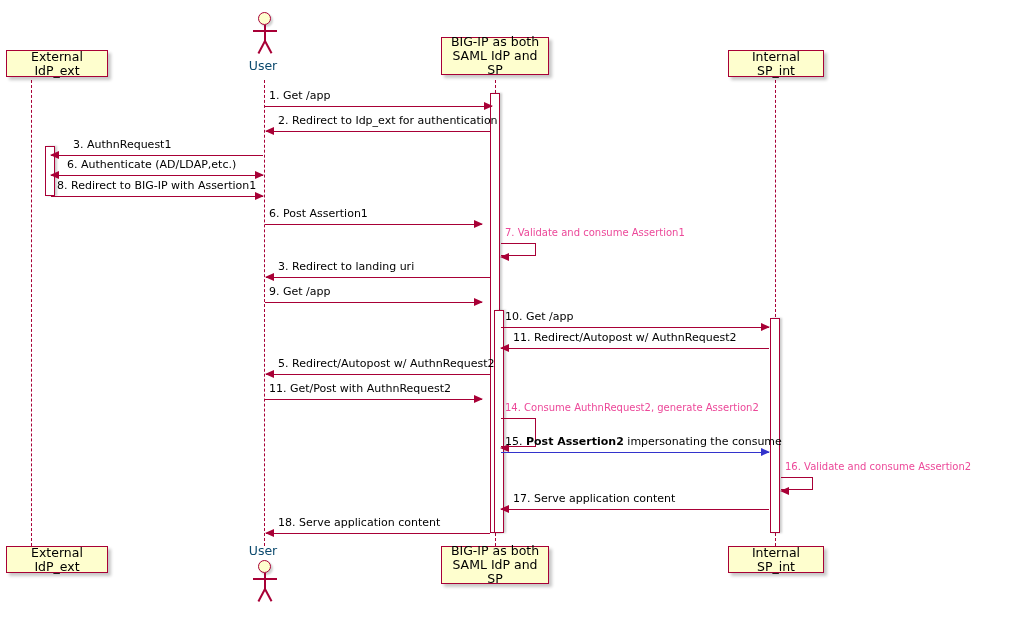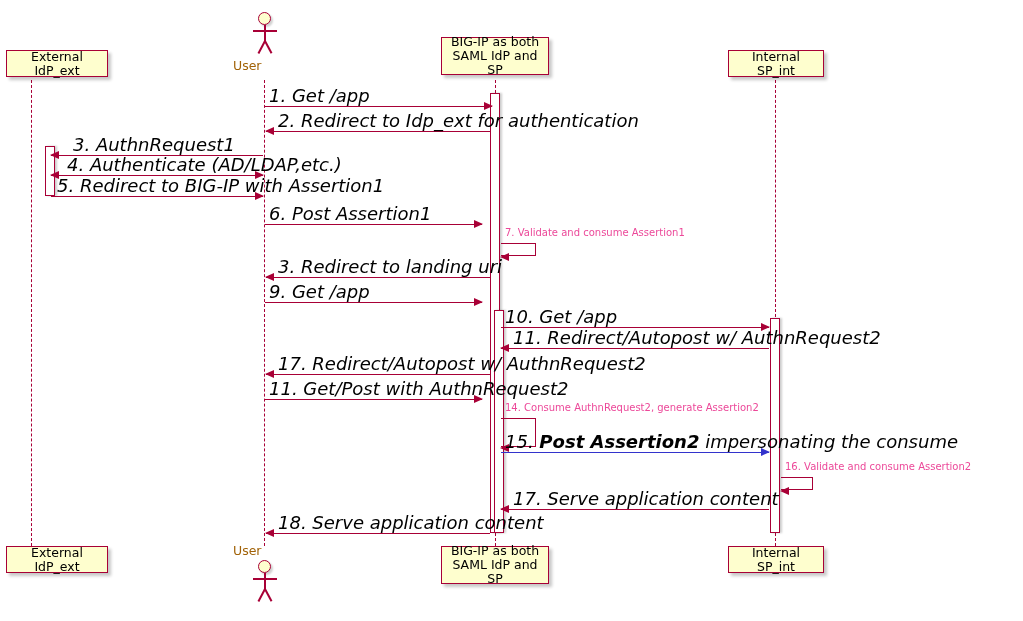--- a/index.html
+++ b/index.html
@@ -48,21 +48,21 @@
     width:24px;height:1.8px;background:#A80036;
   }
   .actor .legL,.actor .legR{
     position:absolute;top:29px;width:1.8px;height:14px;background:#A80036;
     transform-origin:top center;
   }
   .actor .legL{left:13px;transform:rotate(28deg);}
   .actor .legR{left:13px;transform:rotate(-28deg);}
   .actor .alabel{
     position:absolute;top:46px;left:-18px;width:60px;
-    font-size:12.5px;color:#a16207;
+    text-align:center;font-size:12.5px;color:#0c4a6e;
   }
   .actor.bottom .alabel{top:-17px;}
 
   
   .lifeline{
     position:absolute;width:0;
     border-left:1.3px dashed #A80036;
   }
 
   
@@ -88,25 +88,24 @@
     border-top:4.5px solid transparent;
     border-bottom:4.5px solid transparent;
   }
   .msg .head-r{right:-1px;border-left:9px solid #A80036;}
   .msg .head-l{left:-1px;border-right:9px solid #A80036;}
   .msg.blue .head-r{border-left-color:#3333CC;}
 
   .msg .label{
     position:absolute;
     bottom:3px;
-    font-size:18px;
+    font-size:11px;
     line-height:14px;
     color:#000;
     white-space:nowrap;
-    font-style:italic;
   }
   .msg .label b{font-weight:bold;}
   .msg.lbl-left .label{left:4px;}
 
   
   .selfmsg{position:absolute;}
   .selfmsg .top,.selfmsg .bot{
     position:absolute;left:0;width:100%;height:0;
     border-top:1.2px solid #A80036;
   }
@@ -174,27 +173,27 @@
   <div class="msg lbl-left" style="left:51px;top:155px;width:212px;">
     <div class="line"></div>
     <div class="head-l"></div>
     <div class="label" style="left:22px;">3. AuthnRequest1</div>
   </div>
 
   <div class="msg lbl-left" style="left:51px;top:175px;width:212px;">
     <div class="line"></div>
     <div class="head-l"></div>
     <div class="head-r"></div>
-    <div class="label" style="left:16px;">4. Authenticate (AD/LDAP,etc.)</div>
+    <div class="label" style="left:16px;">6. Authenticate (AD/LDAP,etc.)</div>
   </div>
 
   <div class="msg lbl-left" style="left:51px;top:196px;width:212px;">
     <div class="line"></div>
     <div class="head-r"></div>
-    <div class="label" style="left:6px;">5. Redirect to BIG-IP with Assertion1</div>
+    <div class="label" style="left:6px;">8. Redirect to BIG-IP with Assertion1</div>
   </div>
 
   <div class="msg lbl-left" style="left:265px;top:224px;width:217px;">
     <div class="line"></div>
     <div class="head-r"></div>
     <div class="label">6. Post Assertion1</div>
   </div>
 
   <div class="selfmsg" style="left:501px;top:243px;width:35px;height:13px;">
     <div class="top"></div>
@@ -224,21 +223,21 @@
 
   <div class="msg lbl-left" style="left:501px;top:348px;width:268px;">
     <div class="line"></div>
     <div class="head-l"></div>
     <div class="label" style="left:12px;">11. Redirect/Autopost w/ AuthnRequest2</div>
   </div>
 
   <div class="msg lbl-left" style="left:266px;top:374px;width:224px;">
     <div class="line"></div>
     <div class="head-l"></div>
-    <div class="label" style="left:12px;">17. Redirect/Autopost w/ AuthnRequest2</div>
+    <div class="label" style="left:12px;">5. Redirect/Autopost w/ AuthnRequest2</div>
   </div>
 
   <div class="msg lbl-left" style="left:265px;top:399px;width:217px;">
     <div class="line"></div>
     <div class="head-r"></div>
     <div class="label">11. Get/Post with AuthnRequest2</div>
   </div>
 
   <div class="selfmsg" style="left:501px;top:418px;width:35px;height:29px;">
     <div class="top"></div>

